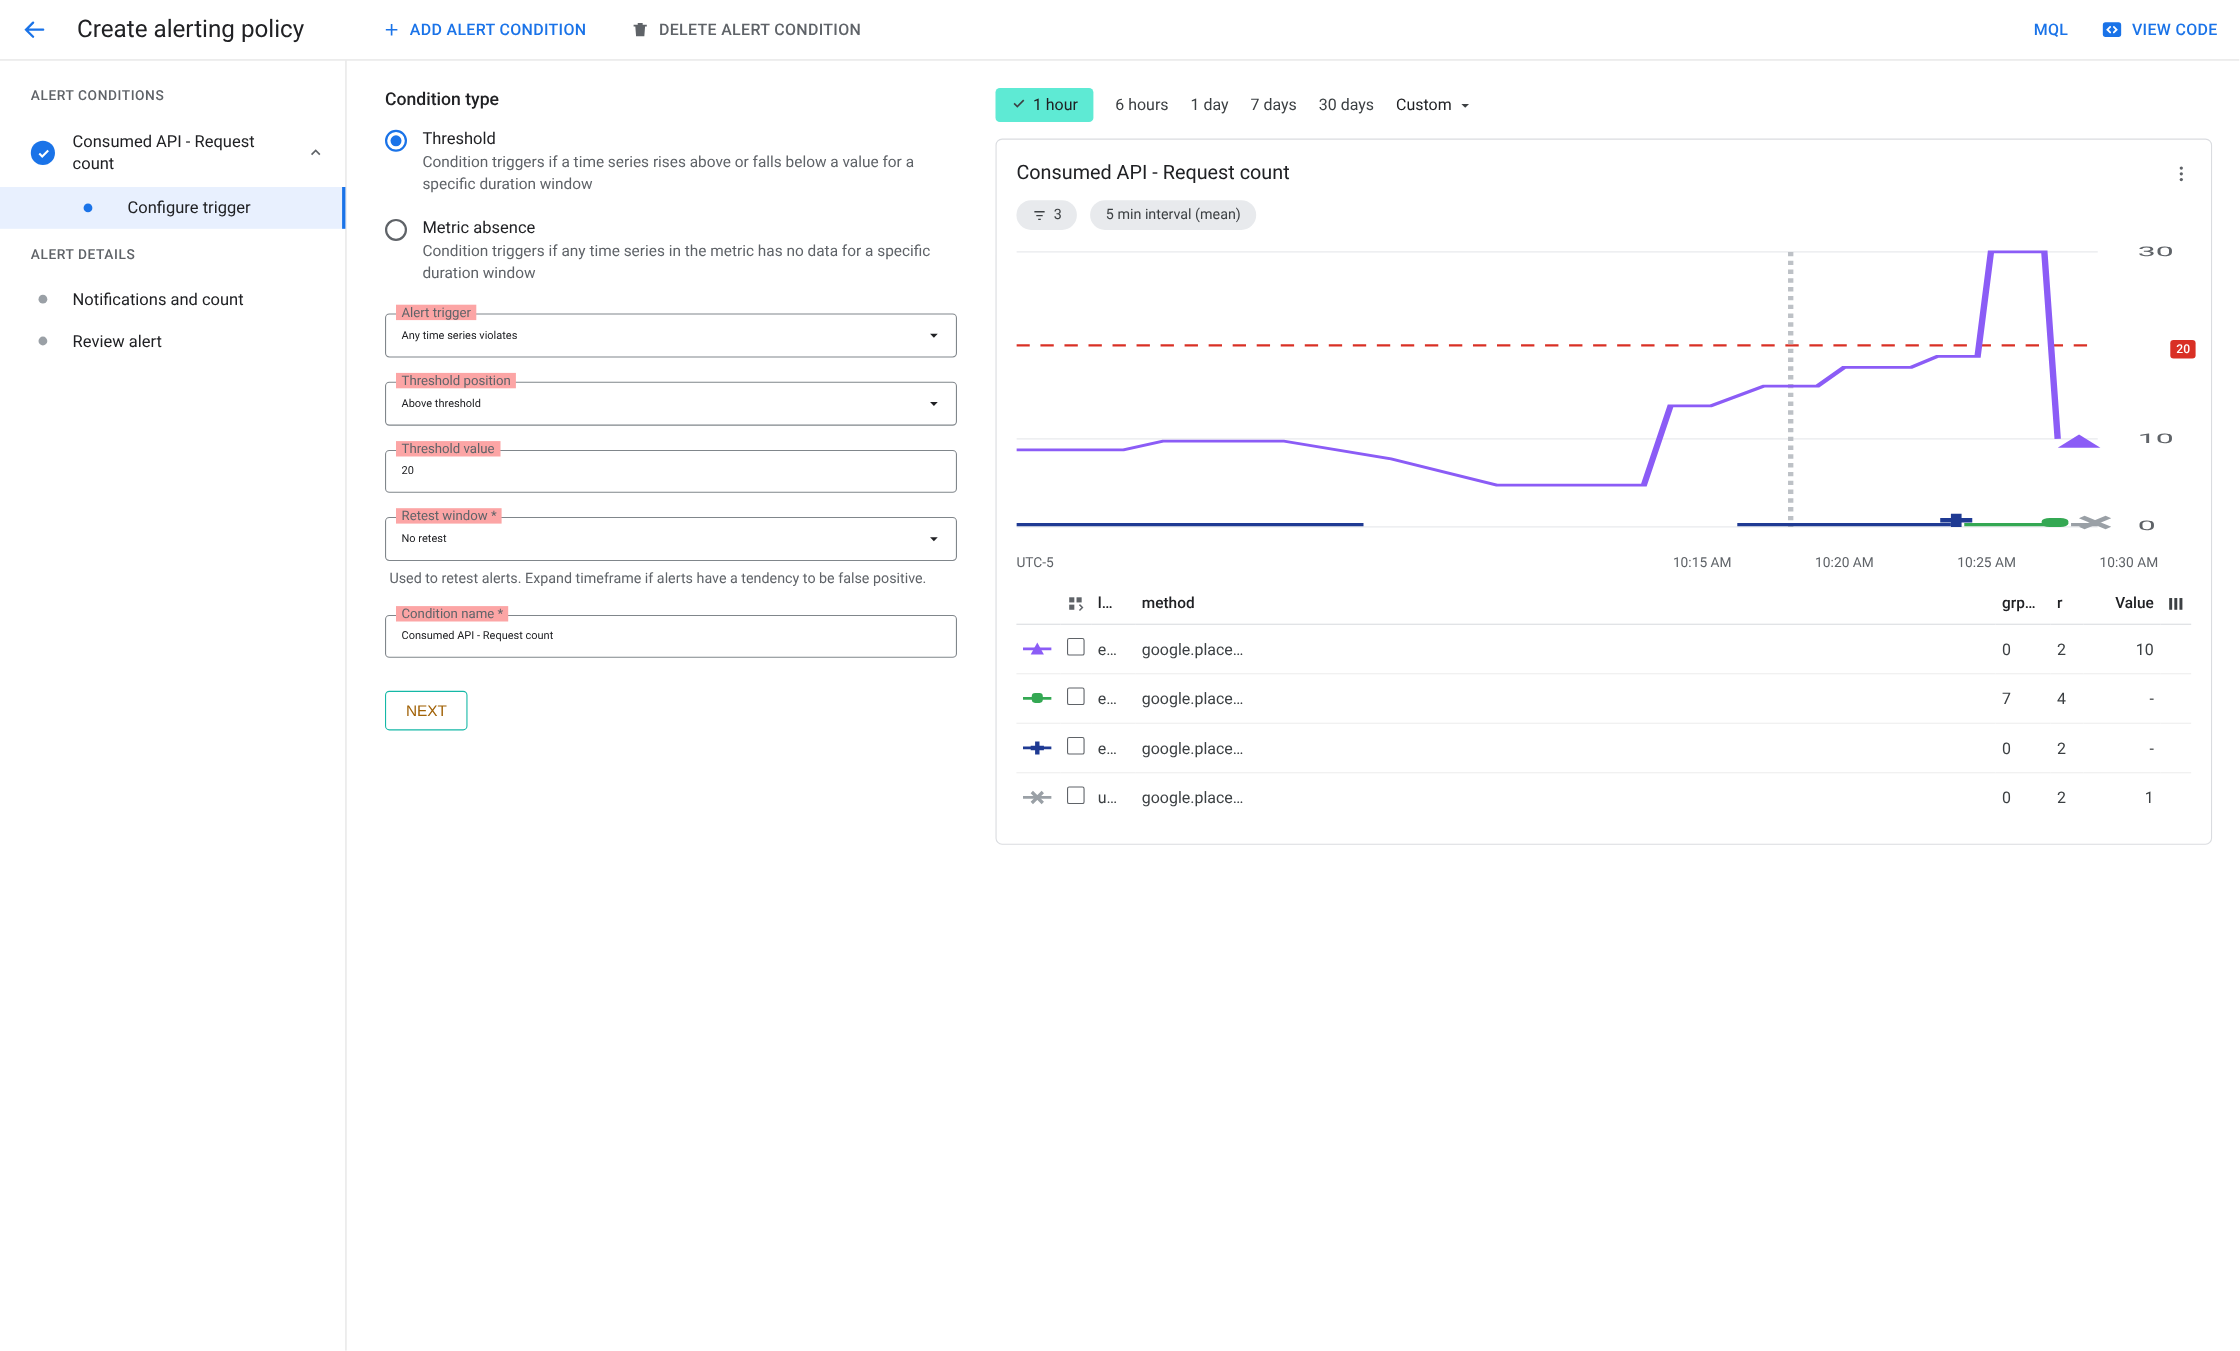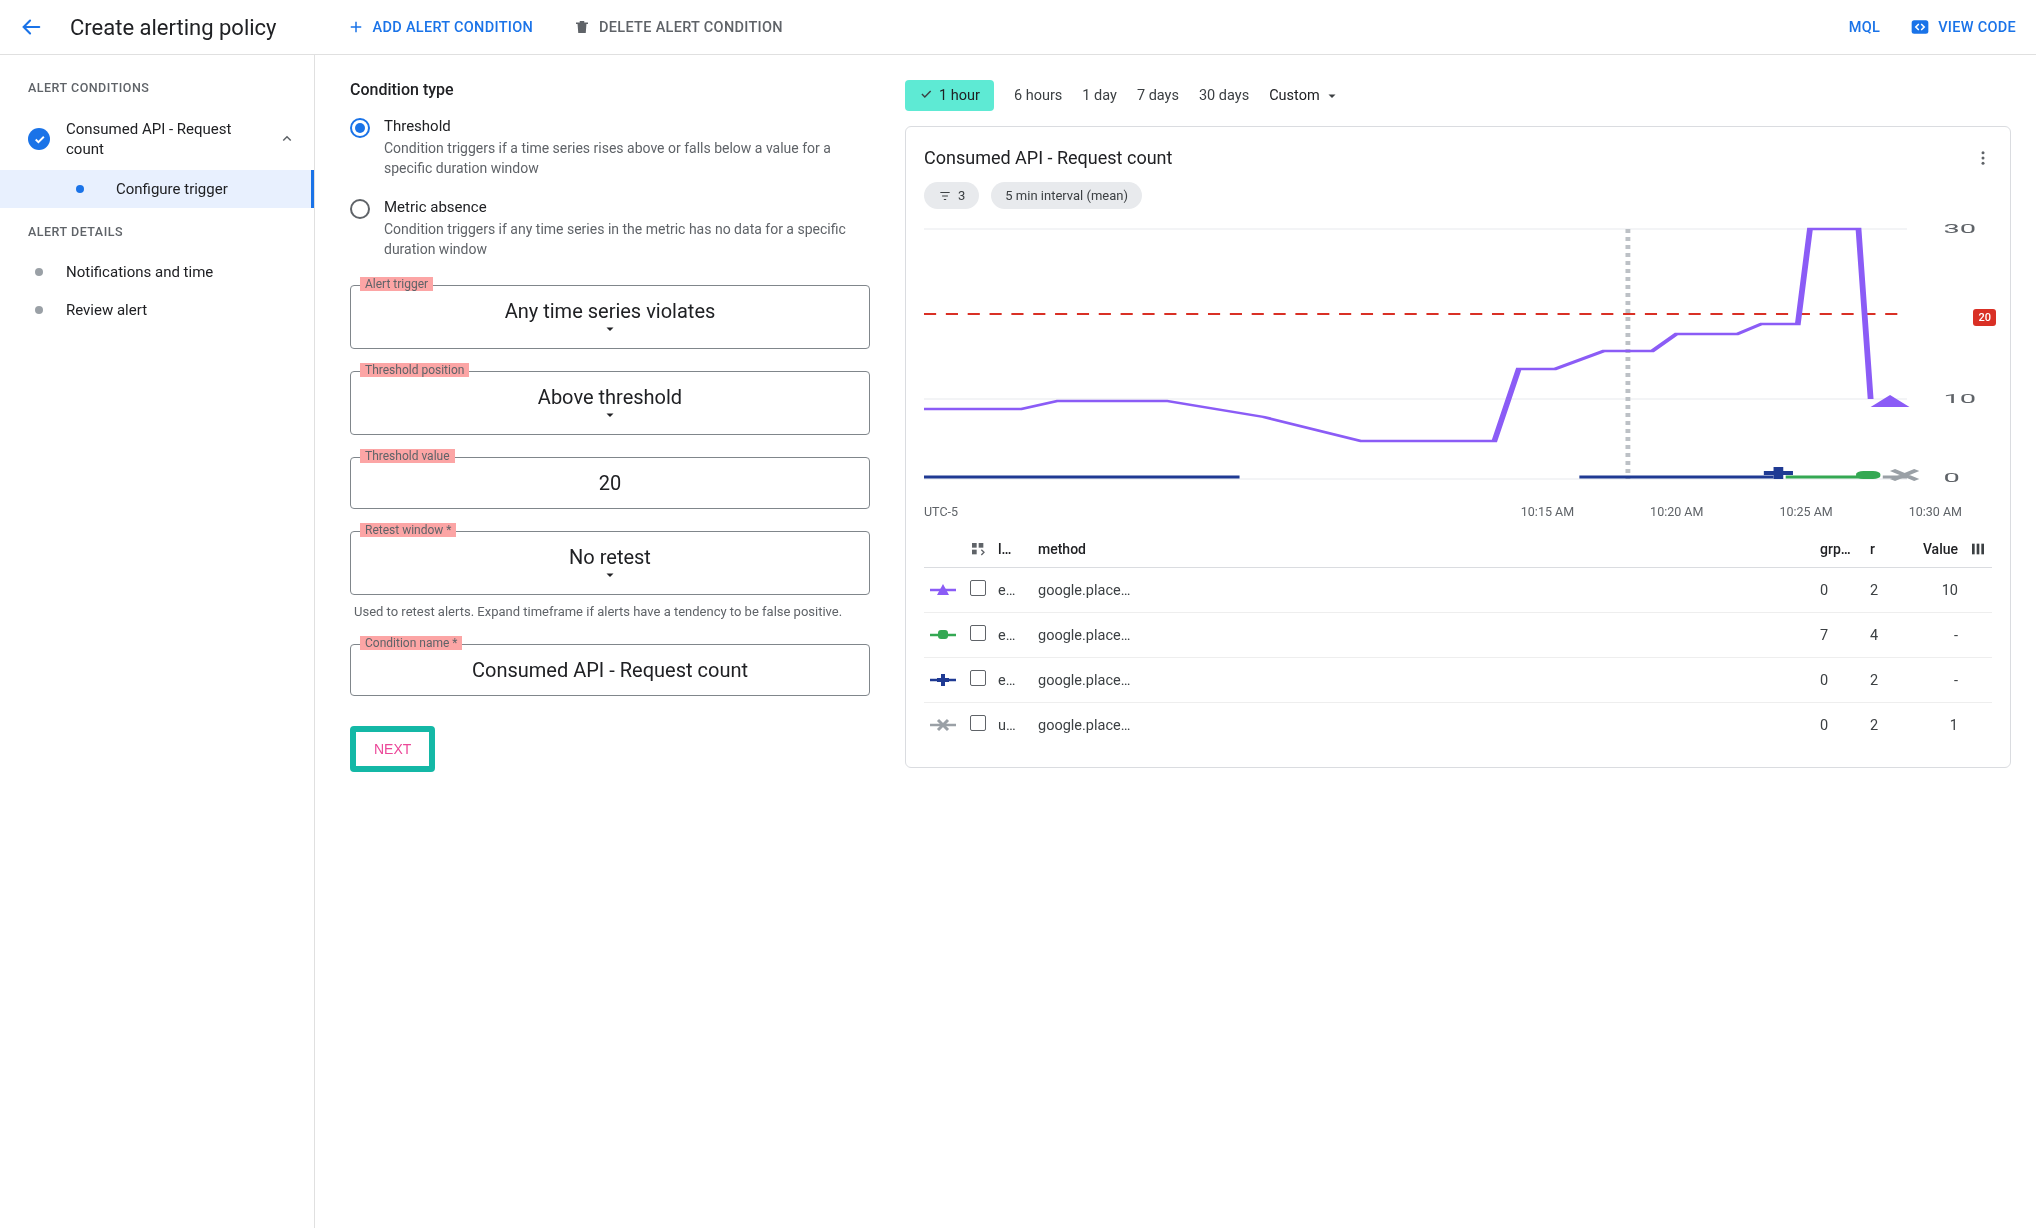--- a/index.html
+++ b/index.html
@@ -27,23 +27,23 @@
   .subheading { font-size:16px; font-weight:500; margin:0 0 18px;}
   .radio-group { margin-bottom:26px;}
   .radio-row { display:flex; gap:14px; margin-bottom:20px;}
   .radio-circle { width:20px; height:20px; border:2px solid #5f6368; border-radius:50%; flex-shrink:0; margin-top:1px; position:relative;}
   .radio-circle.sel { border-color:#1a73e8;}
   .radio-circle.sel::after { content:""; position:absolute; inset:3px; border-radius:50%; background:#1a73e8;}
   .radio-label { font-size:15px; font-weight:400;}
   .radio-desc { font-size:14px; color:#5f6368; margin-top:4px; line-height:1.4;}
   .field { position:relative; margin-bottom:22px;}
   .field-label { position:absolute; top:-8px; left:10px; background:#fca5a5; padding:0 5px; font-size:12px; color:#5f6368;}
-  .field-box { border:1px solid #80868b; border-radius:4px; padding:13px 14px; font-size:20px; display:flex; align-items:center; justify-content:space-between; cursor:pointer;flex-direction:column;}
+  .field-box { border:1px solid #80868b; border-radius:4px; padding:13px 14px; font-size:10px; display:flex; align-items:center; justify-content:space-between; cursor:pointer;}
   .field-helper { font-size:13px; color:#5f6368; margin:8px 4px 0; line-height:1.4;}
-  .next-btn { border:6px solid #14b8a6; border-radius:4px; padding:9px 18px; color:#ec4899; font-weight:500; font-size:14px; background:#fff; cursor:pointer; margin-top:8px;}
+  .next-btn { border:1px solid #14b8a6; border-radius:4px; padding:9px 18px; color:#a16207; font-weight:500; font-size:14px; background:#fff; cursor:pointer; margin-top:8px;}
   .preview-col { flex:1; min-width:0;}
   .time-row { display:flex; align-items:center; gap:20px; margin-bottom:15px; justify-content:flex-start; font-size:14.5px;}
   .time-chip { display:flex; align-items:flex-start; gap:6px; background:#5eead4; padding:7px 14px; border-radius:4px;}
   .time-item { color:#3c4043; cursor:pointer;}
   .time-sel { display:flex; align-items:center; gap:6px; cursor:pointer;}
   .card { border:1px solid #dadce0; border-radius:6px; padding:20px 18px;}
   .card-head { display:flex; align-items:center; justify-content:space-between; margin-bottom:14px;}
   .card-title { font-size:18px; font-weight:400;}
   .chips-row { display:flex; gap:12px; margin-bottom:10px;}
   .pill { background:#e8eaed; border-radius:16px; padding:6px 14px; font-size:13px; display:flex; align-items:center; gap:6px; color:#3c4043;}
@@ -112,21 +112,21 @@
           </svg>
       </span>
     </div>
     <div class="side-item level2 active">
       <span class="blue-dot"></span>
       <span>Configure trigger</span>
     </div>
     <div class="side-heading" style="padding-top:16px">ALERT DETAILS</div>
     <div class="side-item">
       <span class="grey-dot"></span>
-      <span>Notifications and time</span>
+      <span>Notifications and count</span>
     </div>
     <div class="side-item">
       <span class="grey-dot"></span>
       <span>Review alert</span>
     </div>
   </div>
 
   <div class="main">
     <div class="form-col">
       <p class="subheading">Condition type</p>

